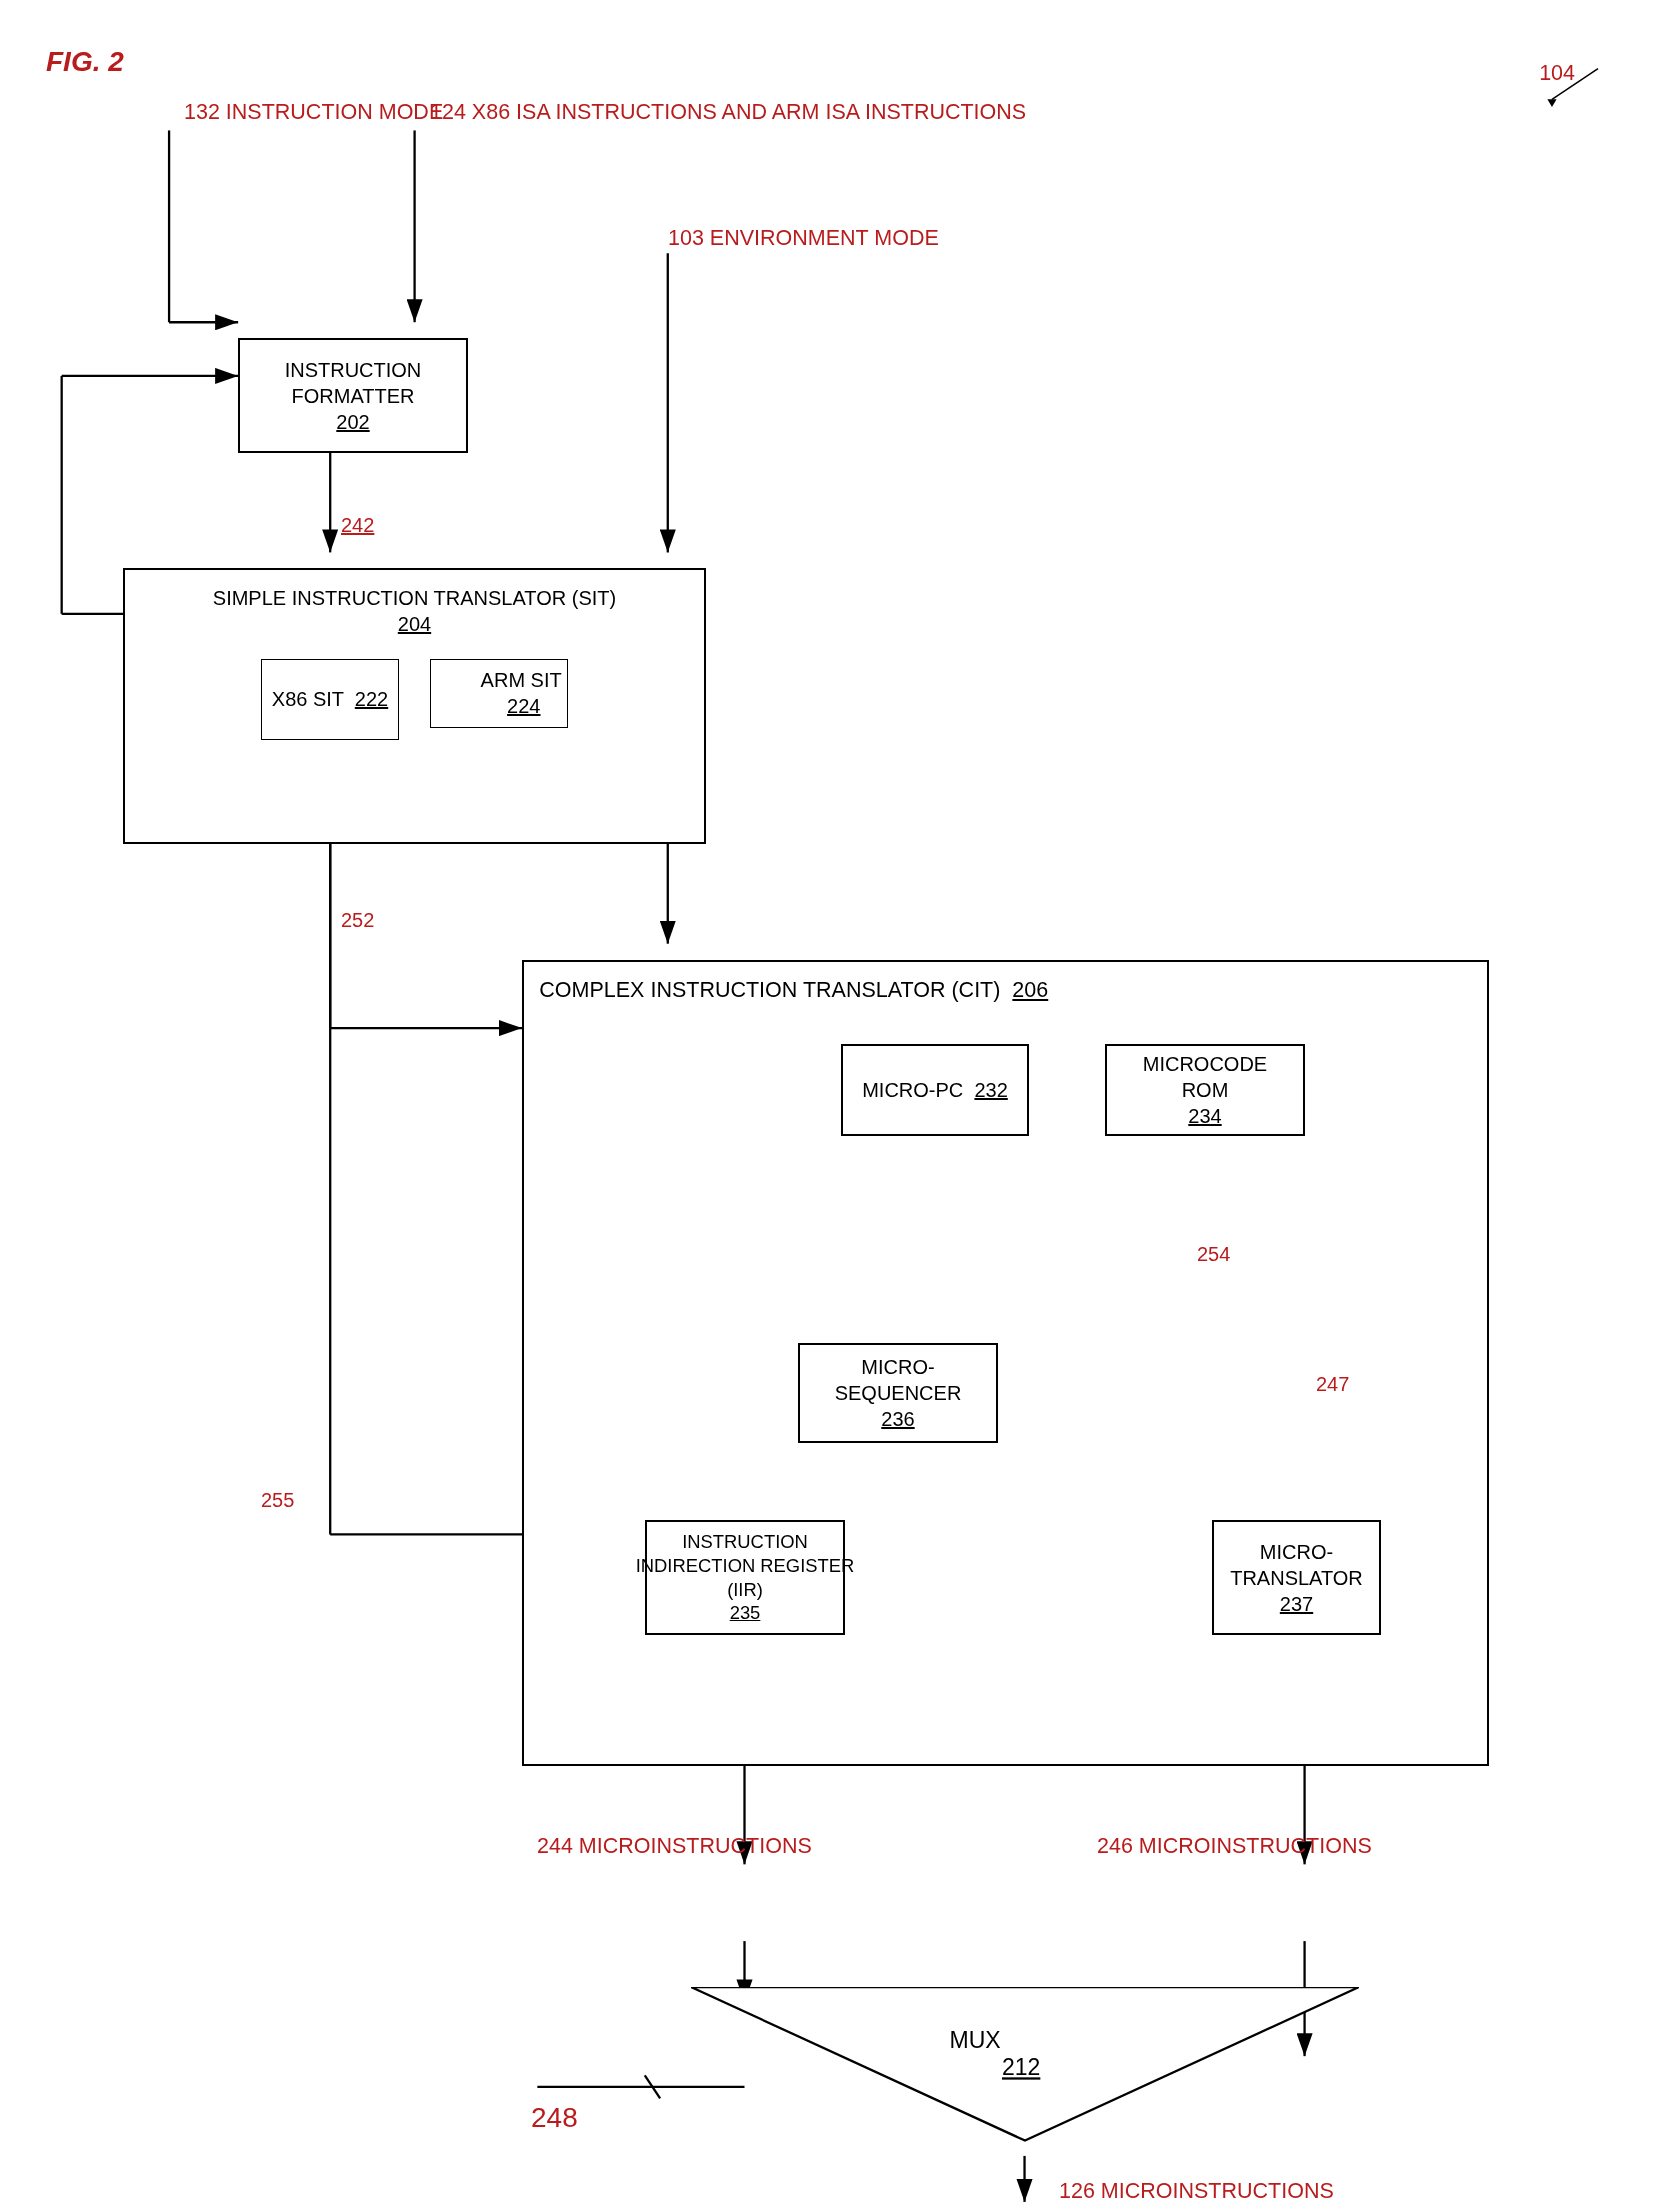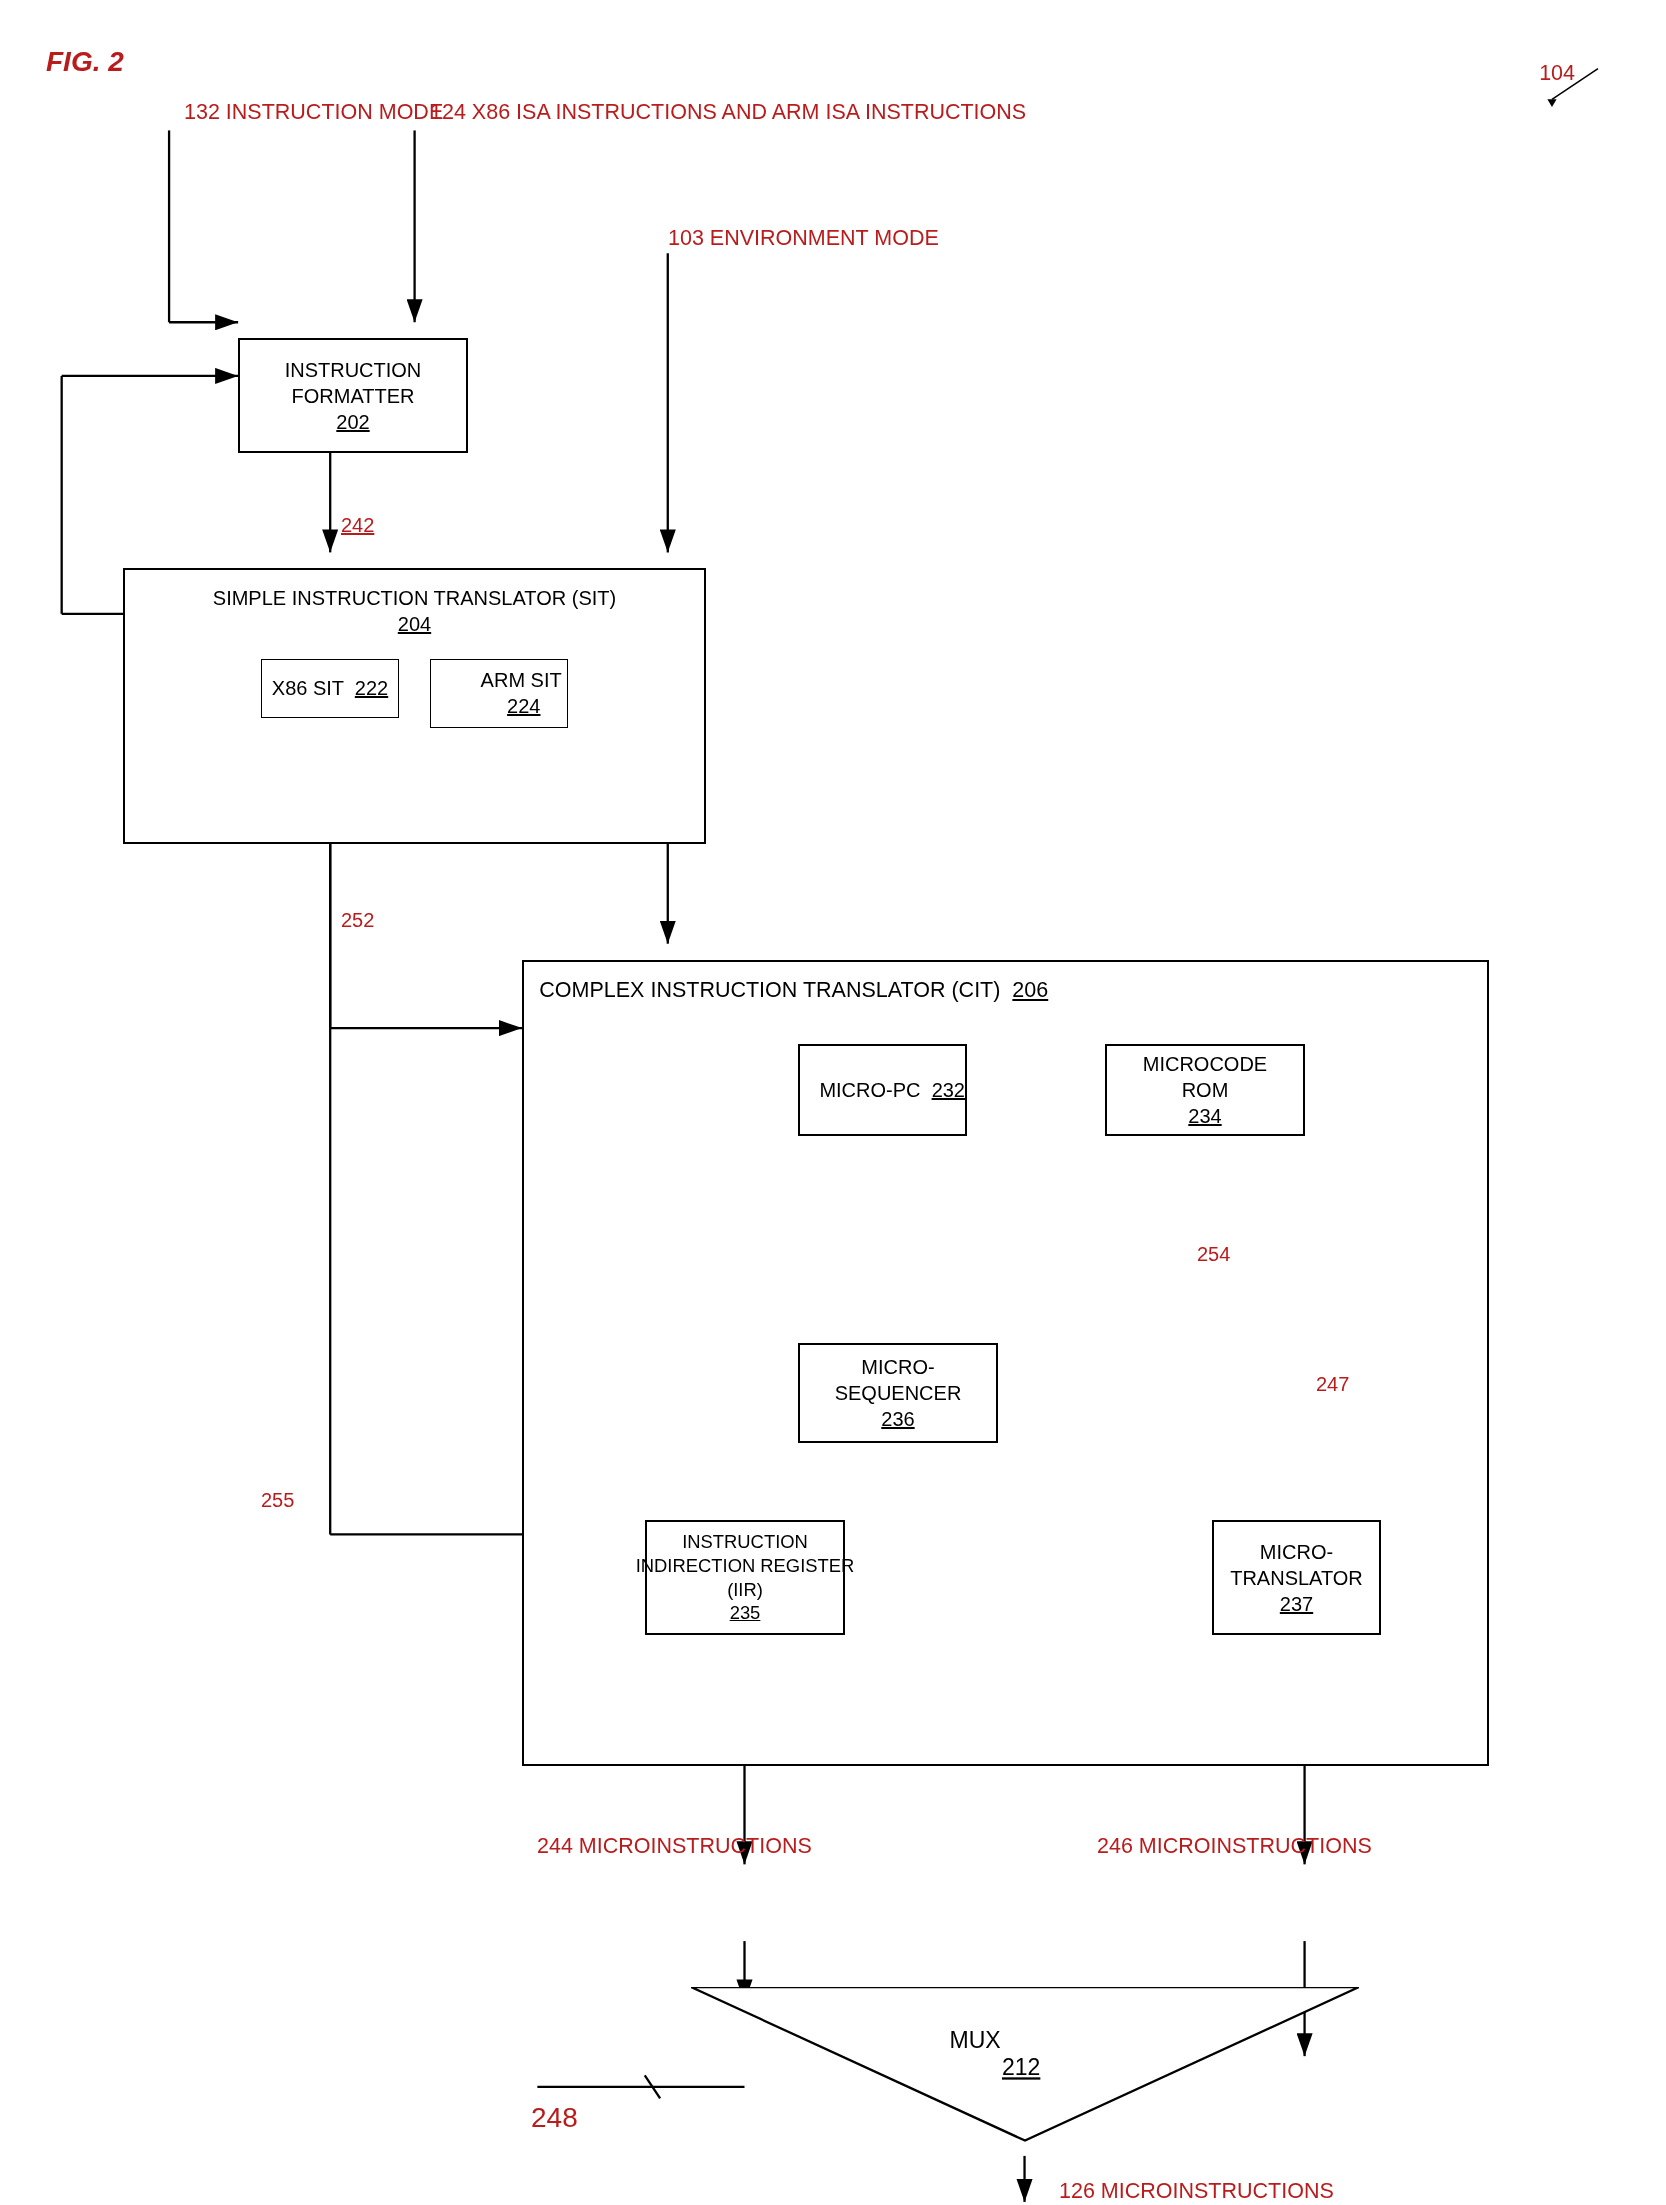--- a/index.html
+++ b/index.html
@@ -159,21 +159,21 @@
   <div class="label" style="left:668px; top:226px; font-size:21.5px;">103 ENVIRONMENT MODE</div>
 
   <div class="box" style="left:123px; top:552px; width:583px; height:276px; font-size:20px;">
     <div style="position:relative; width:100%; height:100%; display:flex; flex-direction:column; align-items:center; justify-content:flex-start; padding:15.3px;">
       <div style="text-align:center; margin-bottom:6.1px;">
         <span>SIMPLE INSTRUCTION TRANSLATOR (SIT)</span><br>
         <span style="text-decoration:underline;">204</span>
       </div>
       <div style="display:flex; gap:31px; margin-top:15.3px;">
 
-        <div class="box-inner" style="position:relative; width:138px; height:59px;">
+        <div class="box-inner" style="position:relative; width:138px; height:81px;">
           <div>
             <span>X86 SIT</span>
             &nbsp;<span style="text-decoration:underline;">222</span>
           </div>
         </div>
 
         <div class="box-inner" style="position:relative; width:138px; height:69px;padding-left:44px;">
           <div>
             <span>ARM SIT</span>
             &nbsp;<span style="text-decoration:underline;">224</span>
@@ -186,21 +186,21 @@
   <div class="label" style="left:341px; top:909px; font-size:20px;">252</div>
 
   <div class="box" style="left:522px; top:944px; width:967px; height:806px; font-size:21.5px;">
 
     <div style="position:absolute; top:15.3px; left:15.3px; font-size:21.5px; text-align:left;">
       <span>COMPLEX INSTRUCTION TRANSLATOR (CIT)</span>
       &nbsp;<span style="text-decoration:underline;">206</span>
     </div>
   </div>
 
-  <div class="box" style="left:798px; top:1028px; width:169px; height:92px; font-size:20px;justify-content:flex-end;">
+  <div class="box" style="left:841px; top:1028px; width:188px; height:92px; font-size:20px;">
     <div>
       <span>MICRO-PC</span>
       &nbsp;<span style="text-decoration:underline;">232</span>
     </div>
   </div>
 
   <div class="box" style="left:1105px; top:1028px; width:200px; height:92px; font-size:20px;">
     <div>
       <div style="white-space:pre; text-align:center;">MICROCODE
 ROM</div>

